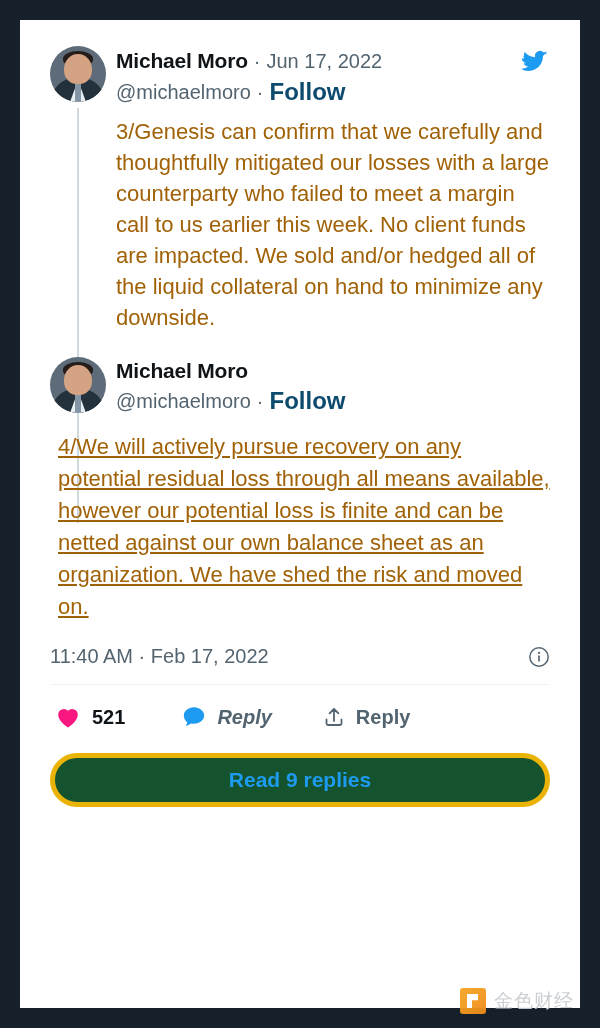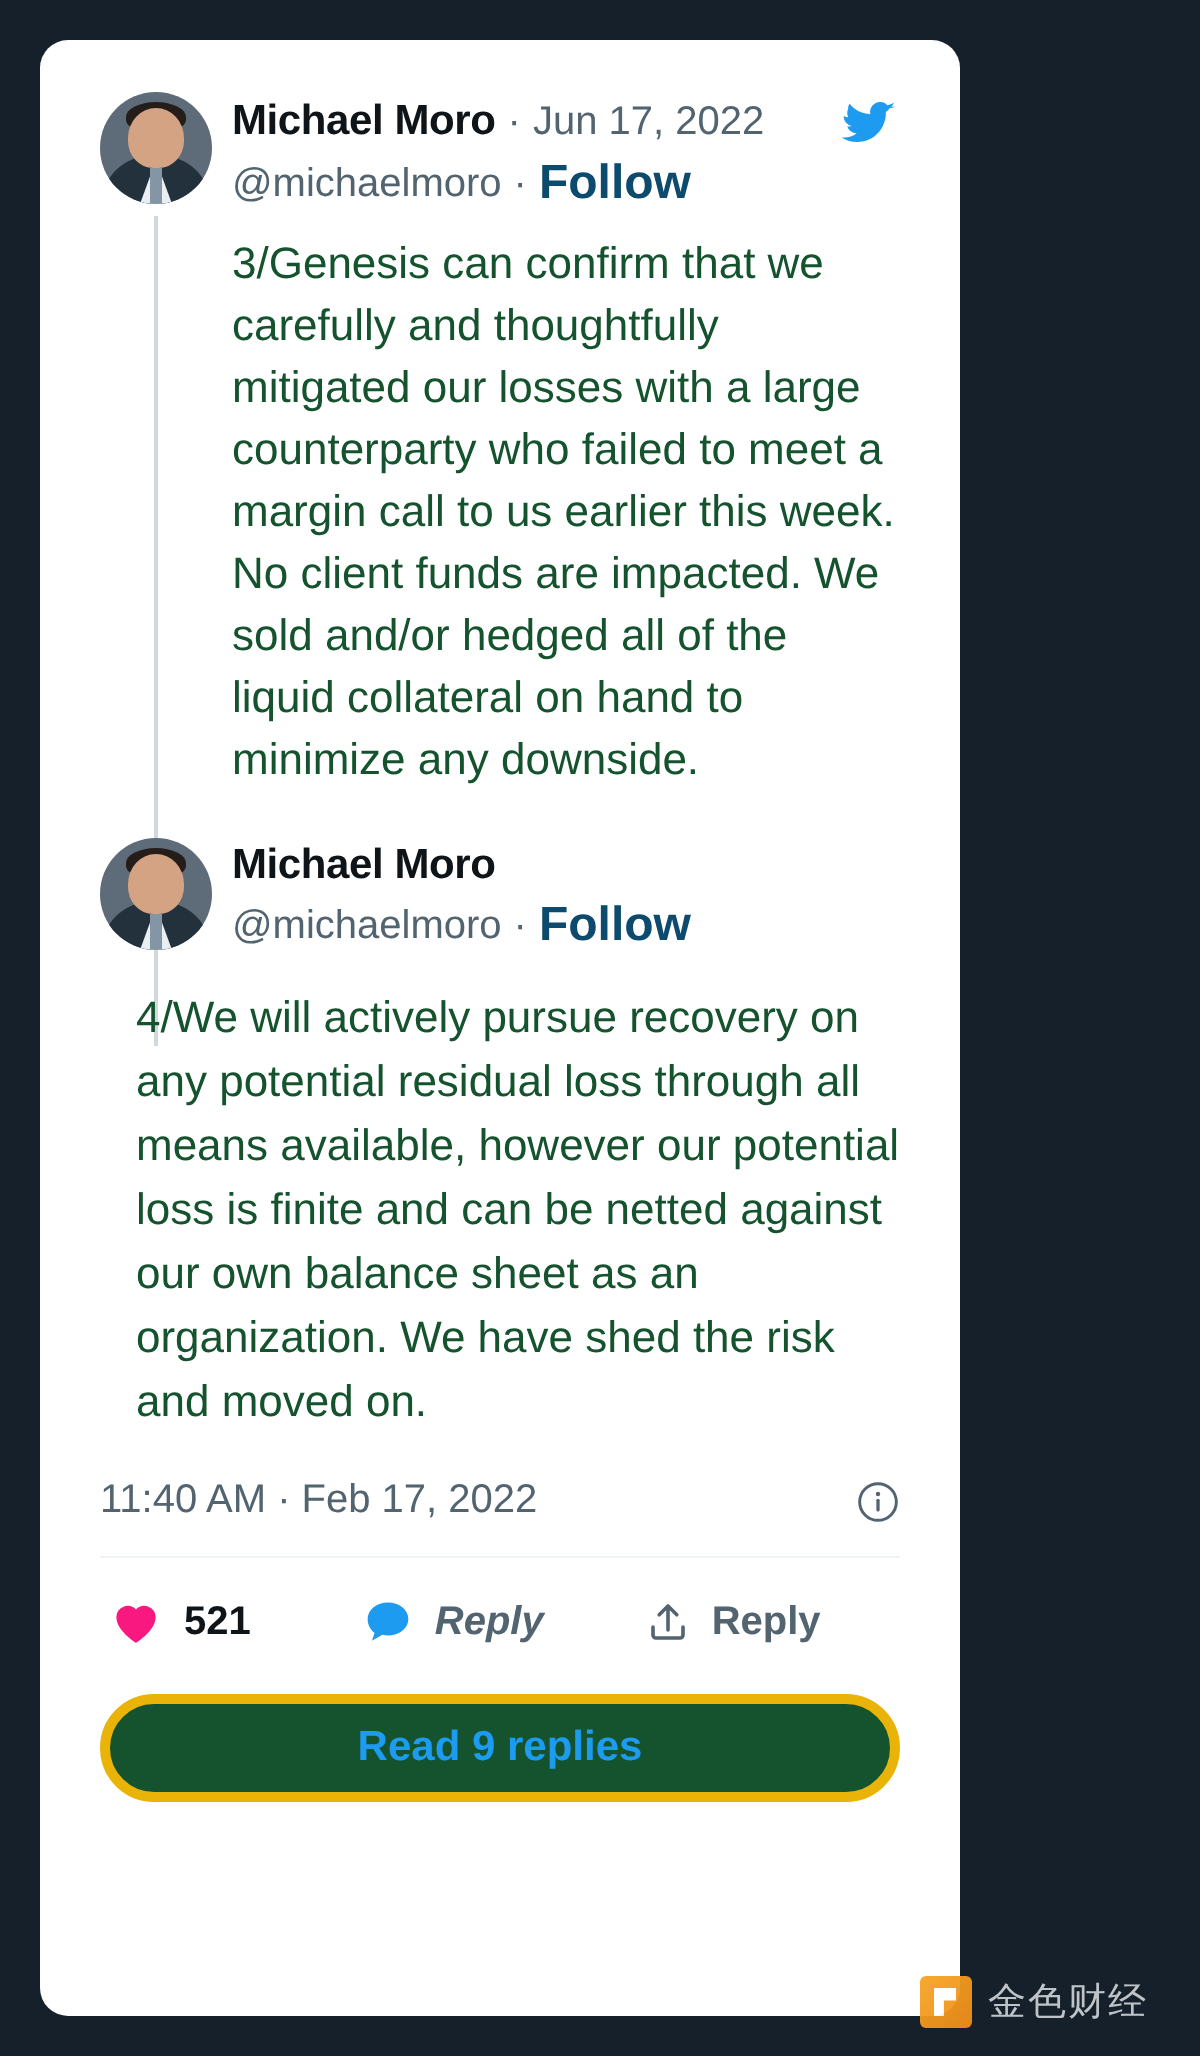--- a/index.html
+++ b/index.html
@@ -13,24 +13,24 @@
     width: 600px;
     height: 1028px;
     position: relative;
     background: #15202b;
     overflow: hidden;
   }
   .card {
     position: absolute;
     left: 20px;
     top: 20px;
-    width: 460px;
+    width: 560px;
     height: 988px;
     background: #ffffff;
-    border-radius: 14px;
+    border-radius: 0;
     overflow: hidden;
   }
   .inner {
     padding: 26px 30px 0 30px;
   }
 
   
   .tweet { position: relative; }
   .t-head {
     display: flex;
@@ -153,38 +153,39 @@
   }
   .replying {
     font-size: 20px;
     color: #536471;
     margin-top: 6px;
   }
   .replying .mention { color: #1d9bf0; }
   .t-body {
     font-size: 22px;
     line-height: 31px;
-    color: #14532d;
+    color: #a16207;
     margin-top: 10px;
   }
 
   
   .tweet1 .t-body {
     margin-left: 66px;
   }
 
   
   .tweet2 {
     margin-top: 24px;
   }
   .tweet2 .t-body {
-    margin-left: 18px;
+    margin-left: 8px;
     margin-top: 16px;
     font-size: 22px;
     line-height: 32px;
+    text-decoration: underline;
   }
   .timestamp {
     font-size: 20px;
     color: #536471;
     margin-top: 22px;
     display: flex;
     align-items: center;
   }
   .info-icon {
     margin-left: auto;

